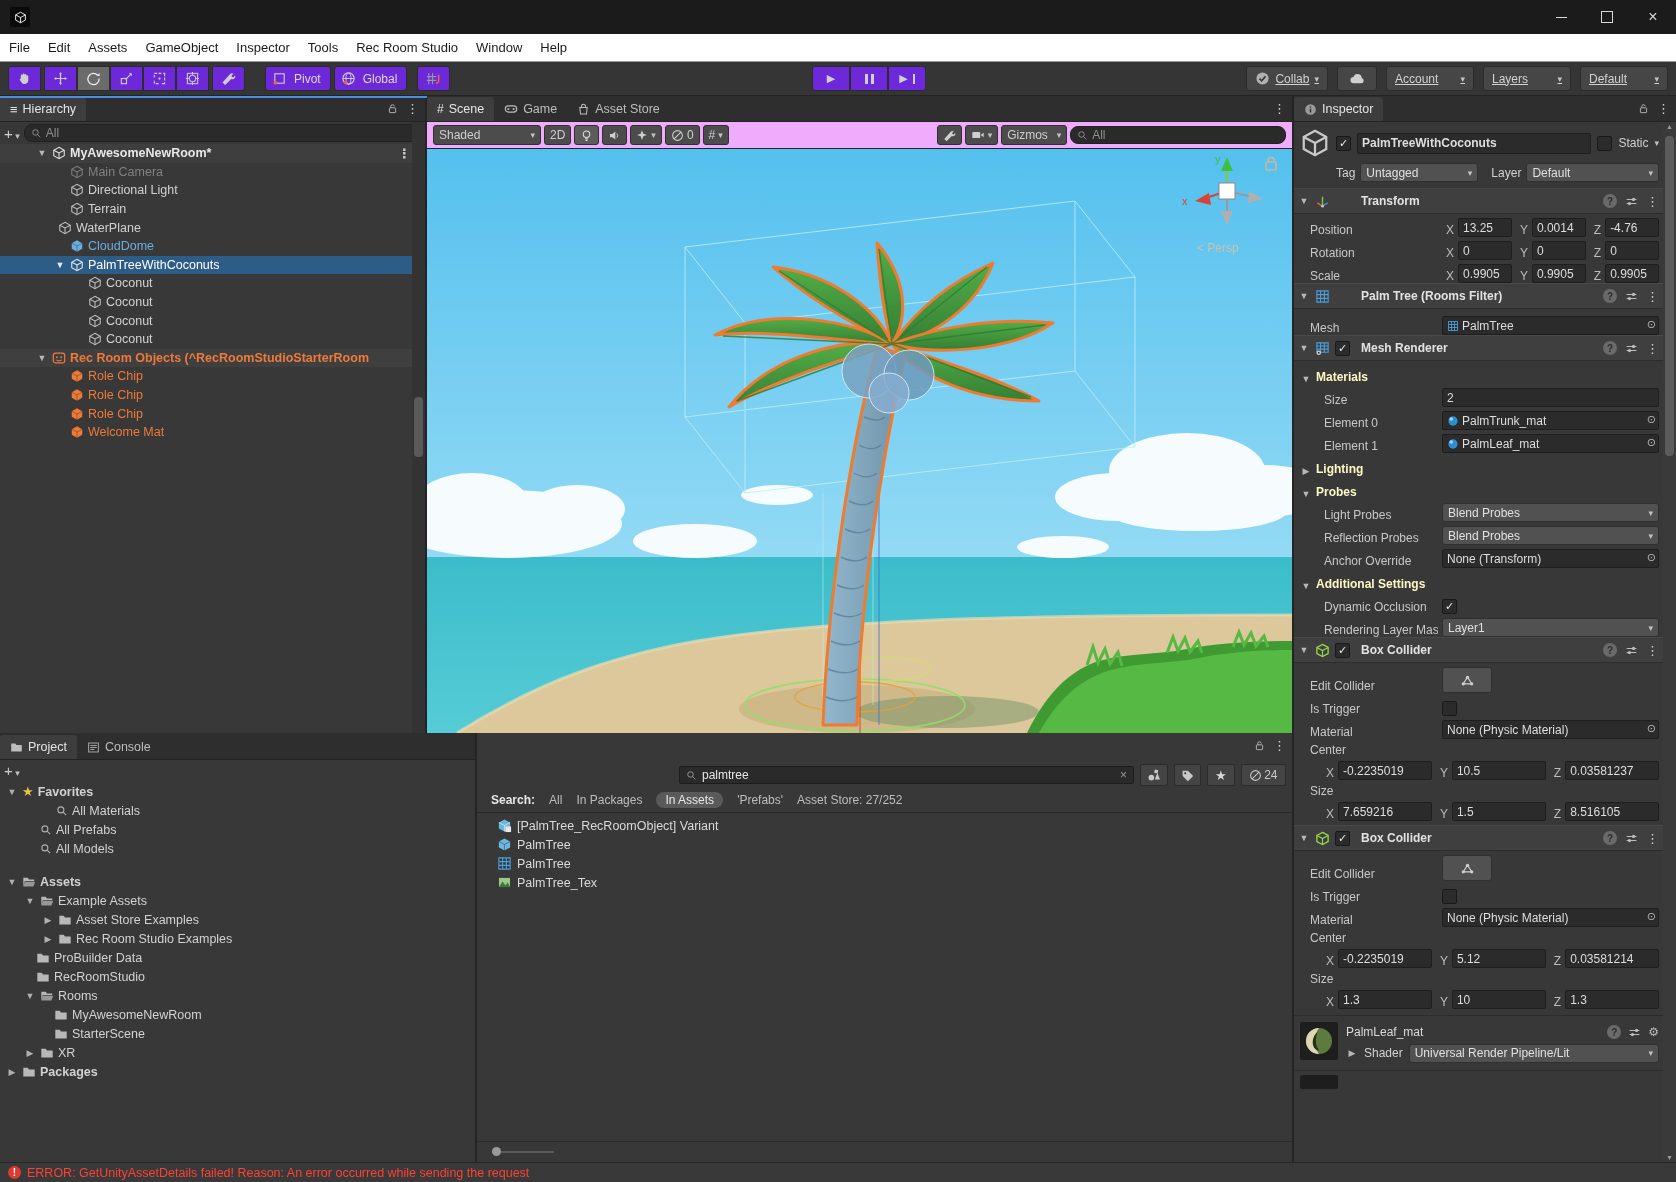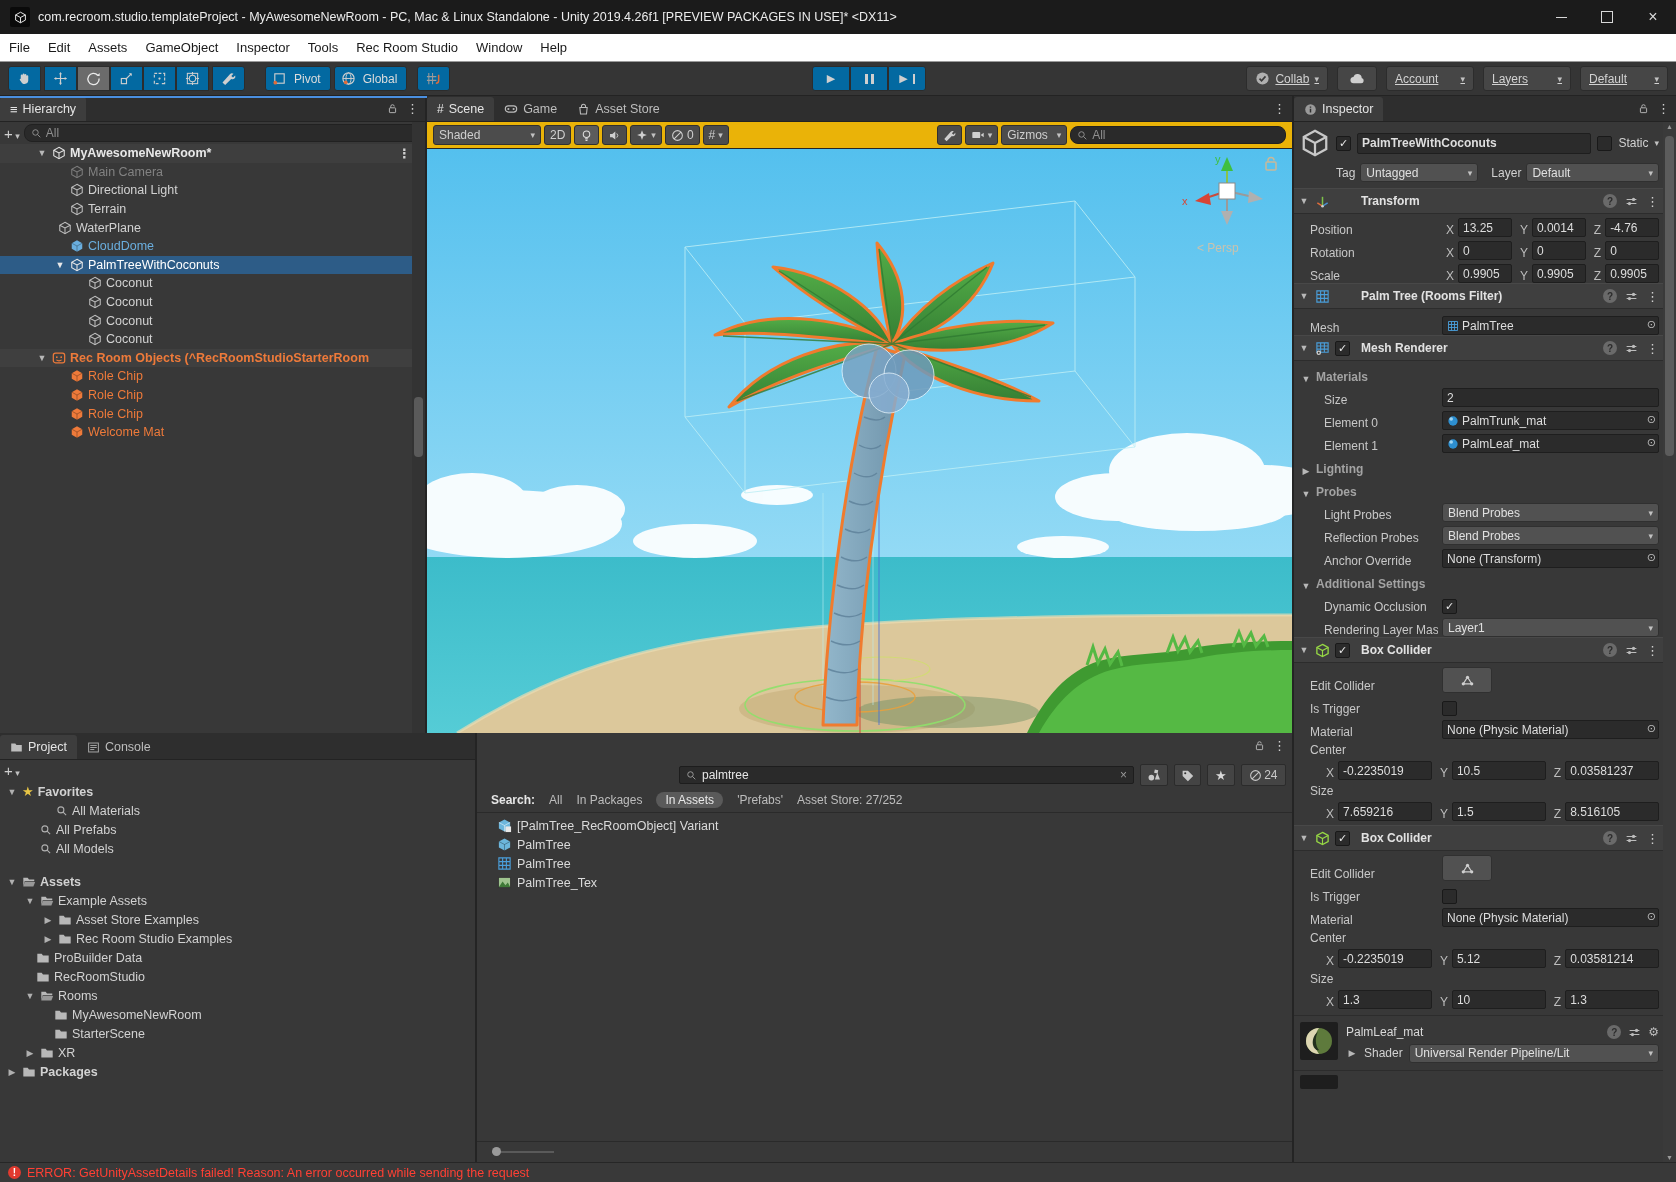--- a/index.html
+++ b/index.html
@@ -9,21 +9,21 @@
   svg.ic{flex:none;display:block;}
   
   .titlebar{left:0;top:0;width:1676px;height:34px;background:#1b1b1b;color:#ececec;display:flex;align-items:center;gap:8px;padding-left:10px;box-sizing:border-box;}
   .title-text{font-size:12.5px;white-space:nowrap;}
   .win-ctrls{margin-left:auto;display:flex;height:34px;}
   .win-btn{width:46px;height:34px;display:flex;align-items:center;justify-content:center;color:#d8d8d8;font-size:14px;}
   .ulogo{width:20px;height:20px;background:#0a0a0a;display:flex;align-items:center;justify-content:center;border-radius:2px;}
   .menubar{left:0;top:34px;width:1676px;height:28px;background:#ffffff;color:#1a1a1a;display:flex;align-items:center;gap:0;border-bottom:1px solid #9a9a9a;box-sizing:border-box;}
   .menubar span{padding:0 9px;font-size:13px;}
   .toolbar{left:0;top:62px;width:1676px;height:34px;background:#353535;border-bottom:1px solid #232323;box-sizing:border-box;display:flex;align-items:center;padding:0 8px;}
-  .tbtn{height:25px;min-width:33px;background:#0369a1;border:1px solid #2c2c2c;display:flex;align-items:center;justify-content:center;gap:4px;color:#cfcfcf;box-sizing:border-box;}
+  .tbtn{height:25px;min-width:33px;background:#6d28d9;border:1px solid #2c2c2c;display:flex;align-items:center;justify-content:center;gap:4px;color:#cfcfcf;box-sizing:border-box;}
   .tbtn.first{border-radius:3px 0 0 3px;} .tbtn.last{border-radius:0 3px 3px 0;} .tbtn.solo{border-radius:3px;}
   .tbtn.on{background:#6b6b6b;}
   .tgap{width:10px;} .tgap-s{width:3px;}
   .tb-label{font-size:12px;color:#dcdcdc;padding:0 3px;}
   .caret{font-size:9px;color:#c2c2c2;}
   .play-group{position:absolute;left:812px;top:4px;display:flex;}
   .right-group{margin-left:auto;display:flex;gap:9px;align-items:center;text-decoration:underline;}
   .pill{height:25px;background:#464646;border:1px solid #2c2c2c;border-radius:3px;display:flex;align-items:center;gap:5px;padding:0 8px;box-sizing:border-box;}
   
   .panel{background:#383838;box-sizing:border-box;}
@@ -43,21 +43,21 @@
   .hrow.sel{background:#2d5c87;color:#fff;}
   .hrow.scene-row{background:#3e3e3e;font-weight:bold;color:#e8e8e8;}
   .hrow.hl{background:#3f3f3f;}
   .hrow.dis{color:#828282;}
   .orange{color:#ee7a3a;}
   .bluetxt{color:#6aaede;}
   .hier-scroll{position:absolute;right:0;top:26px;bottom:0;width:13px;background:#333333;}
   .hier-thumb{position:absolute;left:2px;top:275px;width:9px;height:60px;background:#5a5a5a;border-radius:4px;}
   
   #scene{left:427px;top:96px;width:865px;height:637px;}
-  .scene-toolbar{height:27px;background:#eab308;border-bottom:1px solid #252525;display:flex;align-items:center;gap:3px;padding:0 6px;box-sizing:border-box;}
+  .scene-toolbar{height:27px;background:#f0abfc;border-bottom:1px solid #252525;display:flex;align-items:center;gap:3px;padding:0 6px;box-sizing:border-box;}
   .sbtn{height:20px;background:#4c4c4c;border:1px solid #303030;border-radius:3px;display:flex;align-items:center;gap:3px;padding:0 5px;color:#cfcfcf;box-sizing:border-box;}
   .sdd{min-width:96px;justify-content:space-between;}
   .viewport{position:relative;width:865px;height:584px;overflow:hidden;}
   
   #inspector{left:1292px;top:96px;width:384px;height:1066px;border-left:2px solid #242424;overflow:hidden;}
   .insp-body{position:absolute;left:0;top:26px;right:13px;bottom:0;overflow:hidden;}
   .insp-scroll{position:absolute;right:0;top:26px;bottom:0;width:13px;background:#3a3a3a;display:flex;flex-direction:column;align-items:center;justify-content:space-between;padding:1px 0;box-sizing:border-box;}
   .insp-thumb{position:absolute;left:2px;top:14px;width:9px;height:320px;background:#5c5c5c;border-radius:4px;}
   .sec-head{height:24px;background:#3f3f3f;border-top:1px solid #484848;border-bottom:1px solid #2c2c2c;display:flex;align-items:center;gap:5px;padding:0 4px;font-weight:bold;color:#e2e2e2;}
   .sec-head .sp{margin-left:auto;display:flex;gap:8px;align-items:center;font-weight:normal;}
@@ -67,21 +67,21 @@
   .fld{background:#2b2b2b;border:1px solid #1e1e1e;border-radius:2px;height:17px;display:flex;align-items:center;padding:0 4px;color:#dedede;overflow:hidden;white-space:nowrap;}
   .dd{background:#515151;border:1px solid #303030;border-radius:3px;height:17px;display:flex;align-items:center;padding:0 5px;color:#e0e0e0;justify-content:space-between;overflow:hidden;white-space:nowrap;}
   .grow{flex:1;min-width:0;}
   .axis{color:#bdbdbd;padding-left:4px;flex:none;}
   .tripfld{width:0;flex:1;}
   .objfld{position:relative;padding-right:16px;}
   .target{position:absolute;right:2px;top:1px;color:#bdbdbd;font-size:11px;}
   .foldout{width:12px;color:#b8b8b8;font-size:9px;text-align:center;flex:none;}
   .chk{width:13px;height:13px;background:#2b2b2b;border:1px solid #191919;border-radius:2px;display:flex;align-items:center;justify-content:center;color:#eaeaea;font-size:11px;flex:none;}
   .helpc{width:14px;height:14px;border-radius:50%;background:#6a6a6a;color:#2c2c2c;font-size:10px;font-weight:bold;display:flex;align-items:center;justify-content:center;}
-  .subhead{font-weight:bold;color:#a3a3a3;}
+  .subhead{font-weight:bold;color:#fef9c3;}
   
   #project{left:0;top:733px;width:477px;height:429px;border-right:2px solid #242424;}
   .prow{height:19px;display:flex;align-items:center;gap:4px;white-space:nowrap;overflow:hidden;font-size:12.5px;}
   .prow .arrow{width:12px;text-align:center;color:#b0b0b0;font-size:9px;flex:none;}
   .bold{font-weight:bold;}
   
   #results{left:477px;top:733px;width:815px;height:429px;}
   .search-row{height:24px;display:flex;align-items:center;gap:6px;padding:3px 6px 1px 6px;}
   .bigsearch{width:462px;height:18px;background:#2a2a2a;border:1px solid #1d1d1d;border-radius:2px;display:flex;align-items:center;gap:5px;padding:0 6px;box-sizing:border-box;margin-left:196px;color:#e6e6e6;}
   .mini-btn{width:26px;height:20px;background:#444;border:1px solid #2b2b2b;border-radius:2px;display:flex;align-items:center;justify-content:center;color:#c9c9c9;}
@@ -272,21 +272,20 @@
       </symbol>
   </defs>
 </svg>
 
 <div class="abs titlebar">
   <span class="ulogo">
       <svg class="ic" width="13" height="13" color="#e8e8e8">
         <use href="#i-cube"></use>
       </svg>
     </span>
-  <span class="title-text">com.recroom.studio.templateProject - MyAwesomeNewRoom - PC, Mac &amp; Linux Standalone - Unity 2019.4.26f1 [PREVIEW PACKAGES IN USE]* &lt;DX11&gt;</span>
   <div class="win-ctrls">
     <div class="win-btn">
         <div style="width:11px;height:1px;background:#d8d8d8"></div>
       </div>
     <div class="win-btn">
         <div style="width:10px;height:10px;border:1px solid #d8d8d8"></div>
       </div>
     <div class="win-btn" style="font-size:16px">×</div>
   </div>
 </div>

